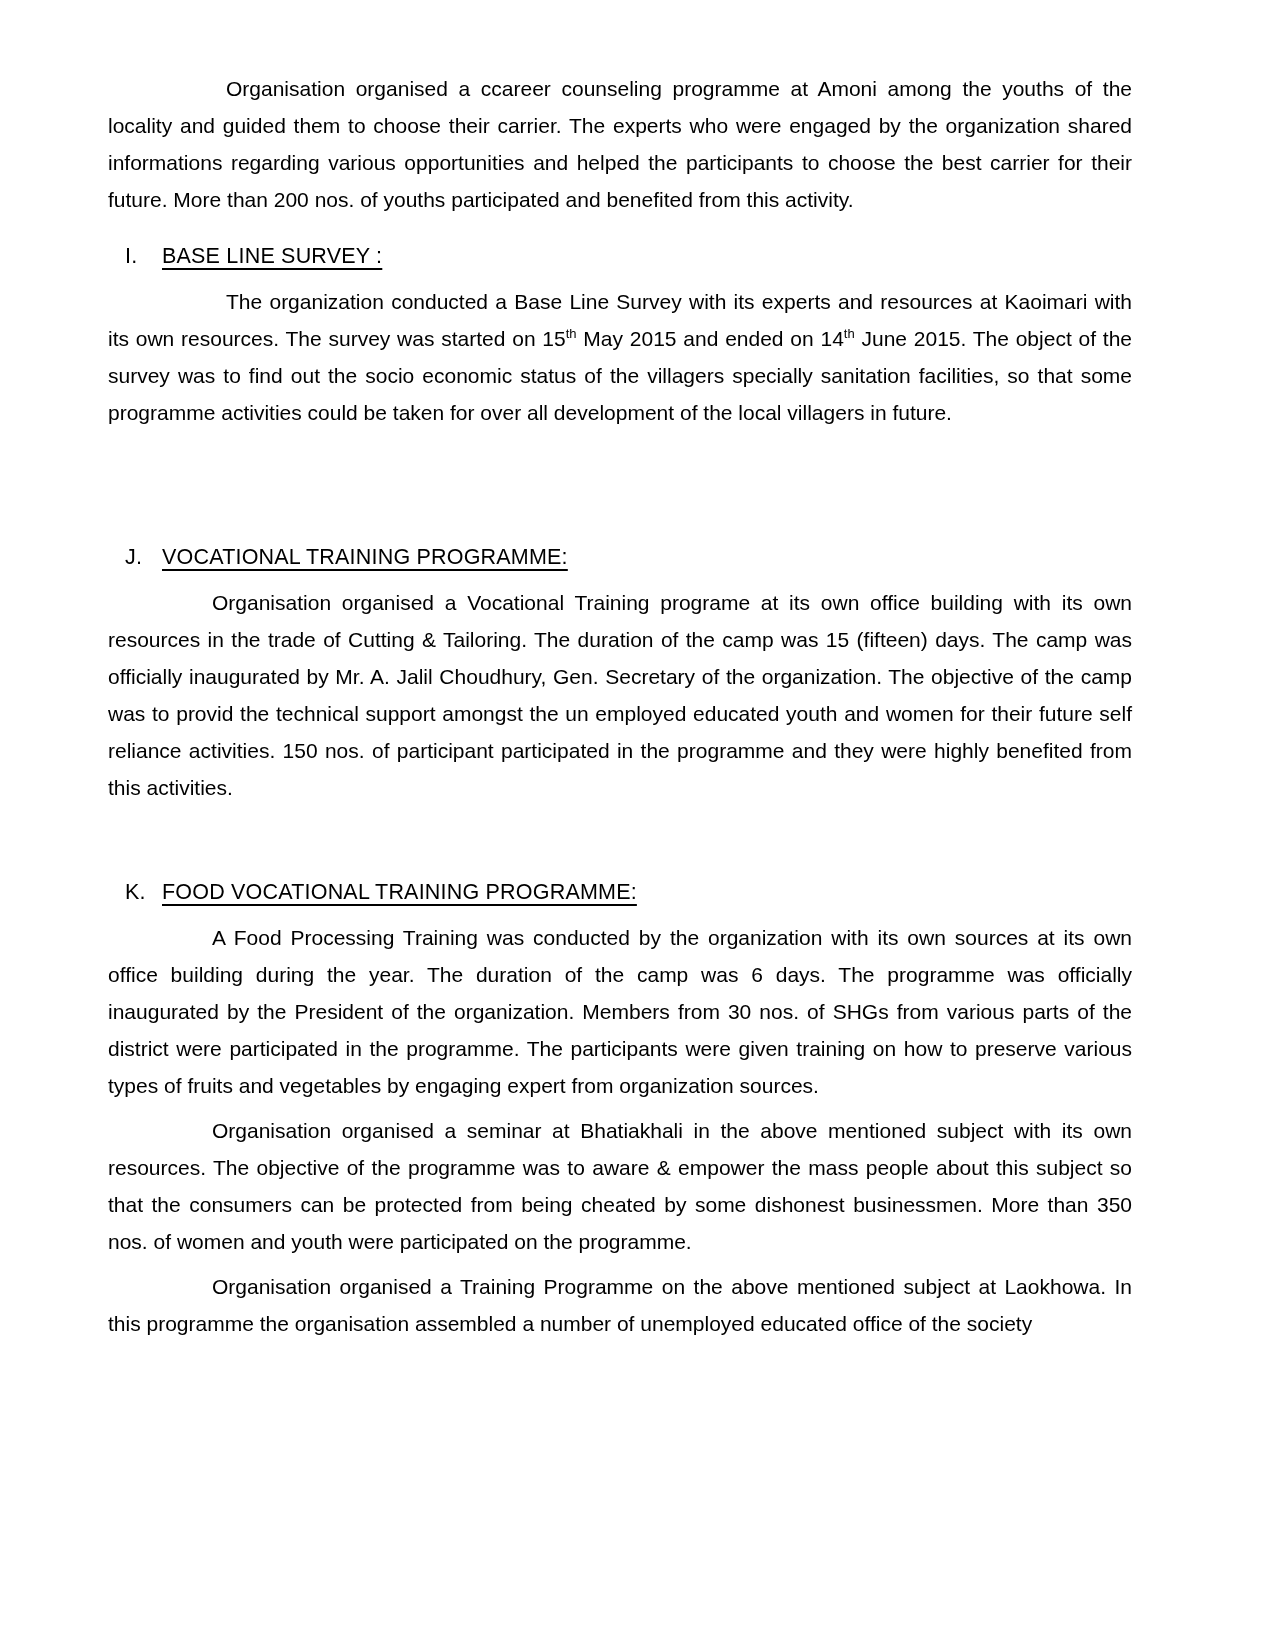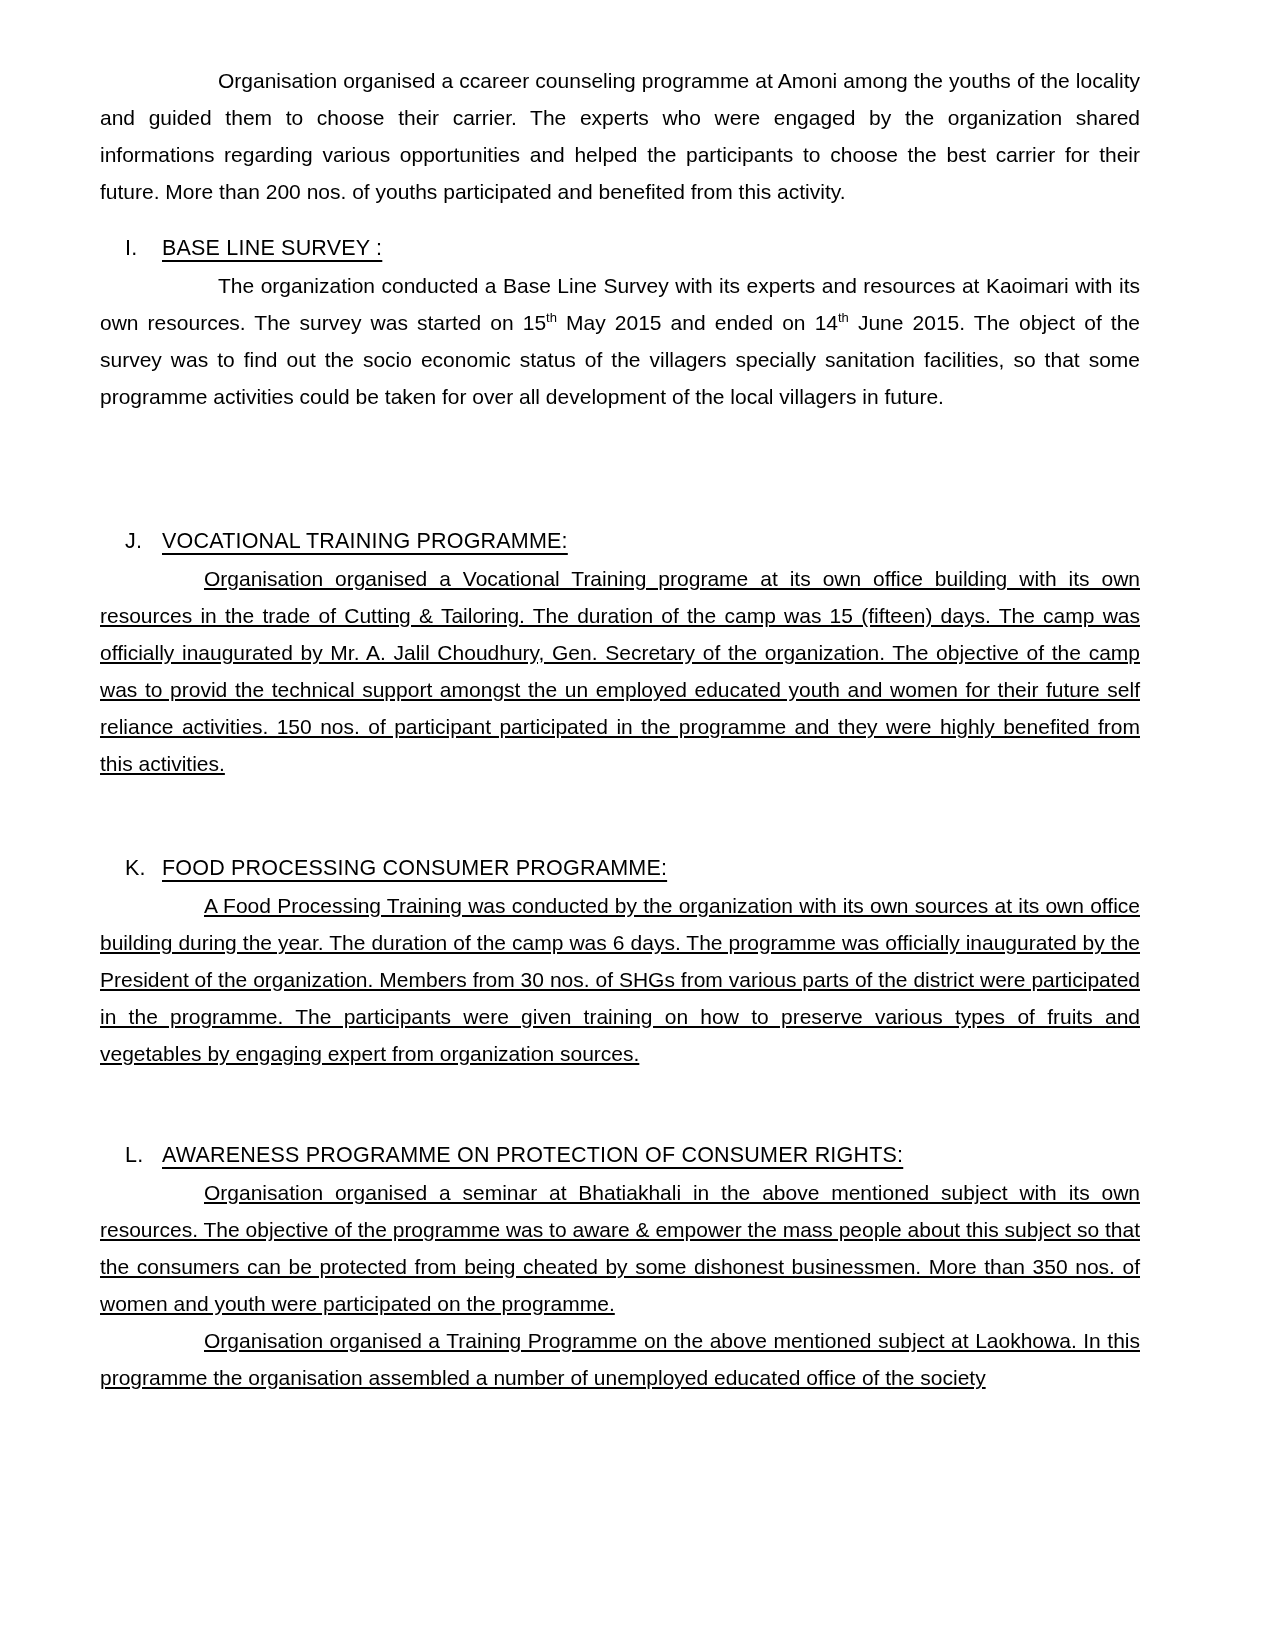--- a/index.html
+++ b/index.html
@@ -16,33 +16,32 @@
     color: #000000;
     overflow: hidden;
   }
   .content {
     position: absolute;
     top: 62px;
     left: 100px;
     width: 1040px;
   }
   p.body {
-    margin: 0;
+    margin: 8px;
     font-size: 21px;
     line-height: 37px;
     text-align: justify;
     color: #000000;
   }
   p.indent {
     text-indent: 118px;
   }
   .sec-para {
     margin-left: 16px;
     text-indent: 104px;
-    text-decoration: underline;
   }
   .section-heading {
     margin: 0 0 0 25px;
     font-size: 21.5px;
     font-weight: 400;
     line-height: 37px;
     letter-spacing: 0.2px;
   }
   .section-heading .num {
     display: inline-block;
@@ -82,25 +81,22 @@
       <span class="num">I.</span><span class="title">BASE LINE SURVEY :</span>
     </div>
     <p class="body indent mt-para-i"><span>The organization conducted a Base Line Survey with its experts and resources at Kaoimari with its own resources. The survey was started on 15</span><sup>th</sup><span> May 2015 and ended on 14</span><sup>th</sup><span> June 2015. The object of the survey was to find out the socio economic status of the villagers specially sanitation facilities, so that some programme activities could be taken for over all development of the local villagers in future.</span></p>
 
     <div class="section-heading mt-heading-j">
       <span class="num">J.</span><span class="title">VOCATIONAL TRAINING PROGRAMME:</span>
     </div>
     <p class="body sec-para mt-para-j">Organisation organised  a Vocational Training programe at its own office building with its own resources in the trade of Cutting &amp; Tailoring. The duration of the camp was 15 (fifteen) days. The camp was officially inaugurated by Mr. A. Jalil Choudhury, Gen. Secretary of the organization. The objective of the camp was to provid the technical support amongst the un employed educated youth and women for their future self reliance activities. 150 nos. of participant participated in the programme and they were highly benefited from this activities.</p>
 
     <div class="section-heading mt-heading-k">
-      <span class="num">K.</span><span class="title">FOOD PROCESSING CONSUMER PROGRAMME:</span>
+      <span class="num">K.</span><span class="title">FOOD VOCATIONAL TRAINING PROGRAMME:</span>
     </div>
     <p class="body sec-para mt-para-k">A Food Processing Training was conducted by the organization with its own sources at its own office building during the year. The duration of the camp was 6 days. The programme was officially inaugurated by the President of the organization. Members from 30 nos. of SHGs from various parts of the district were participated in the programme. The participants were given training on how to preserve various types of fruits and vegetables by engaging expert from organization sources.</p>
 
-    <div class="section-heading mt-heading-l">
-      <span class="num">L.</span><span class="title">AWARENESS PROGRAMME ON PROTECTION OF CONSUMER RIGHTS:</span>
-    </div>
     <p class="body sec-para mt-para-l">Organisation organised  a seminar at Bhatiakhali in the above mentioned subject with its own resources. The objective of the programme was to aware &amp; empower the mass people about this subject so that the consumers can be protected from being cheated by some dishonest businessmen. More than 350 nos. of women and youth were participated on the programme.</p>
 
     <p class="body sec-para mt-para-m">Organisation organised a Training Programme on the above mentioned subject at Laokhowa. In this programme the organisation assembled a number of unemployed educated office of the society</p>
 
   </div>
 </div>
 
 </body></html>

